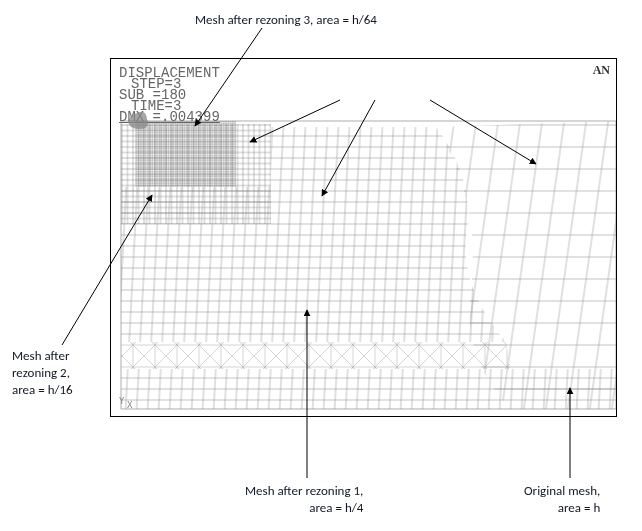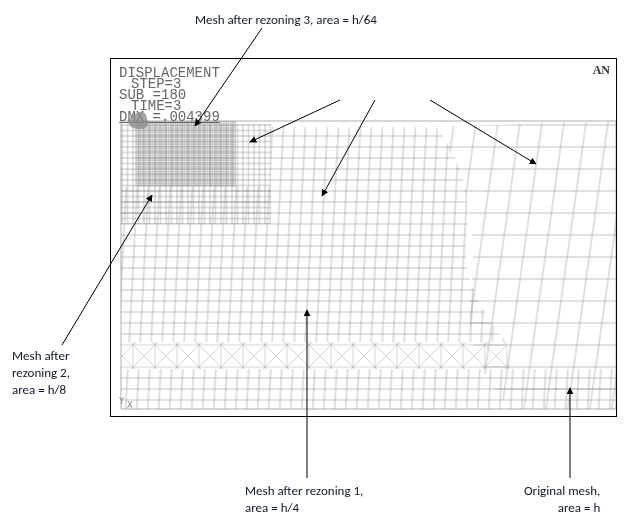--- a/index.html
+++ b/index.html
@@ -42,23 +42,23 @@
 </style>
 </head>
 <body>
 
 <div class="label" style="left:195px;top:12px;">Mesh after rezoning 3, area = h/64</div>
 
 <div class="label" style="left:309px;top:84px;">Mesh transition zones</div>
 
 <div class="label" style="left:12px;top:348px;">Mesh after
 rezoning 2,
-area = h/8</div>
+area = h/16</div>
 
-<div class="label" style="left:245px;top:483px;text-align:left;">Mesh after rezoning 1,
+<div class="label" style="left:245px;top:483px;text-align:right;">Mesh after rezoning 1,
 area = h/4</div>
 
 <div class="label" style="left:524px;top:483px;text-align:right;">Original mesh,
 area = h</div>
 
 <div class="plotbox">
 
   <div class="hudline" style="left:8px;top:6px;">DISPLACEMENT</div>
   <div class="hudline" style="left:8px;top:17px;margin-left:12px;">STEP=3</div>
   <div class="hudline" style="left:8px;top:28px;">SUB =180</div>

